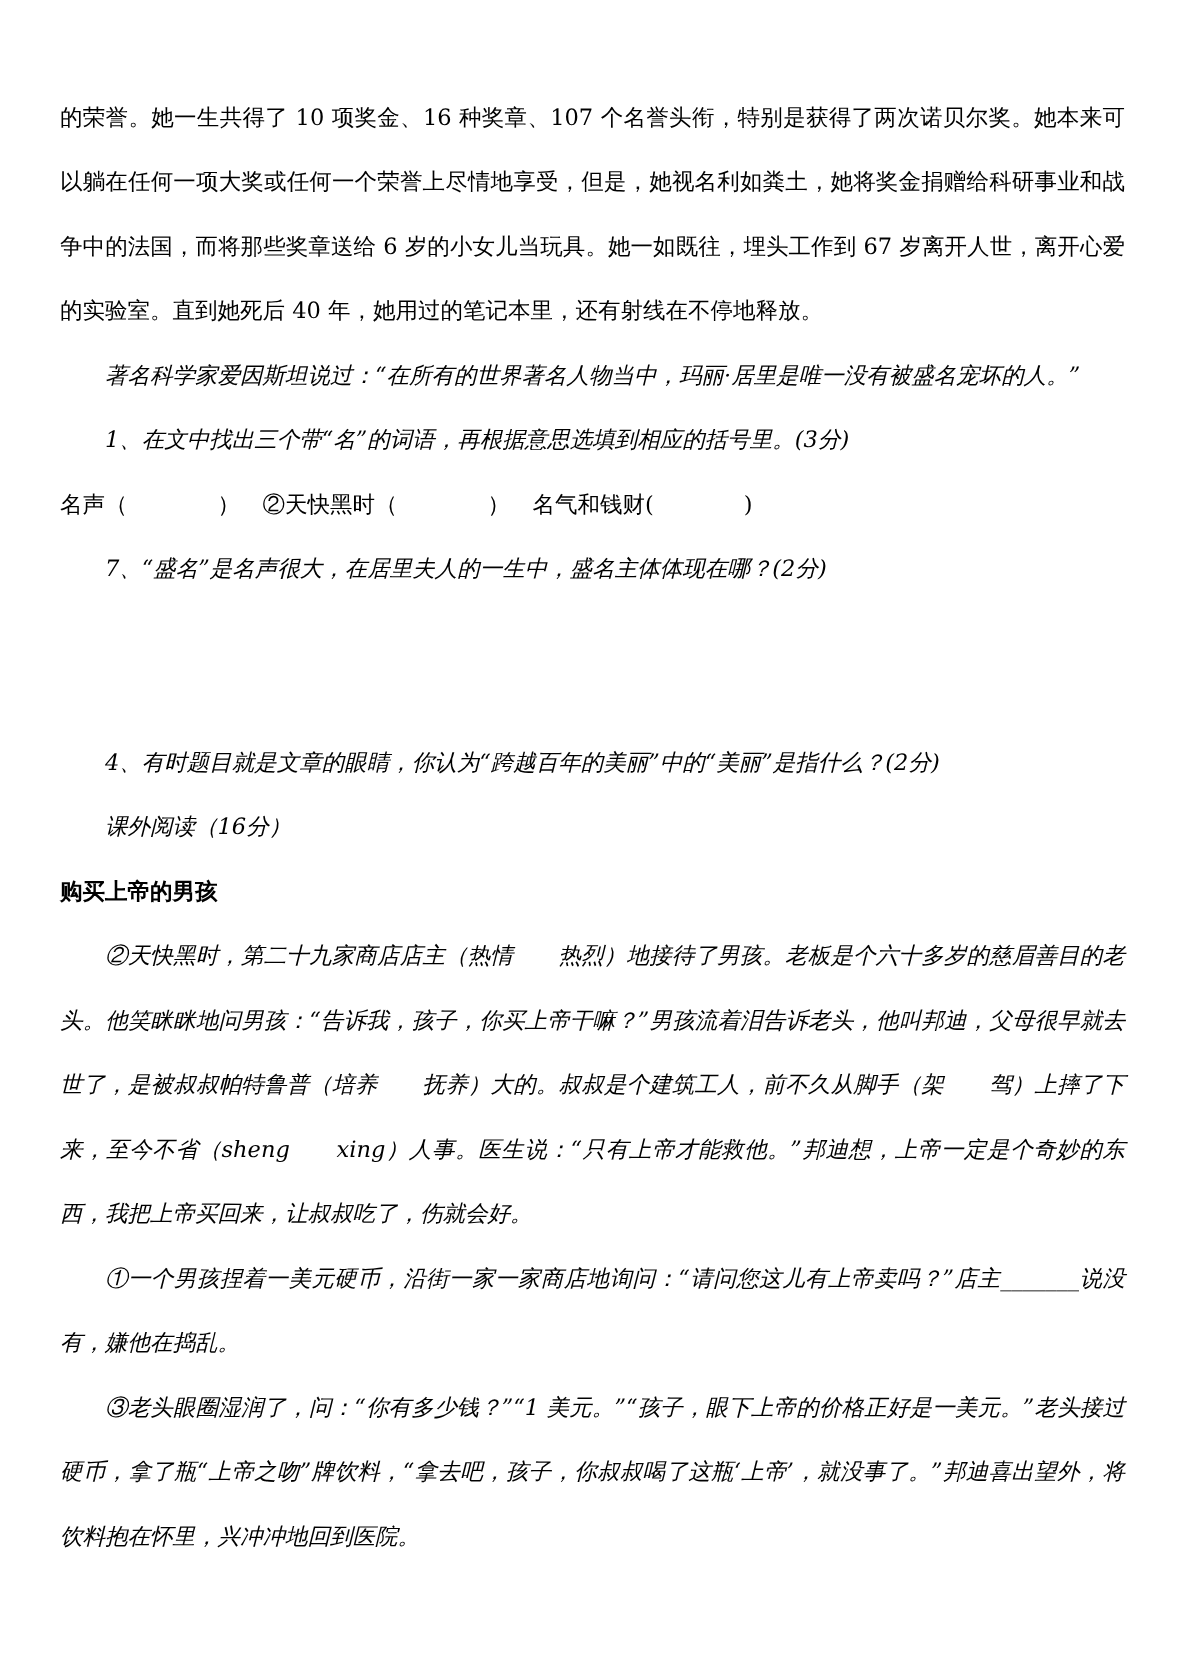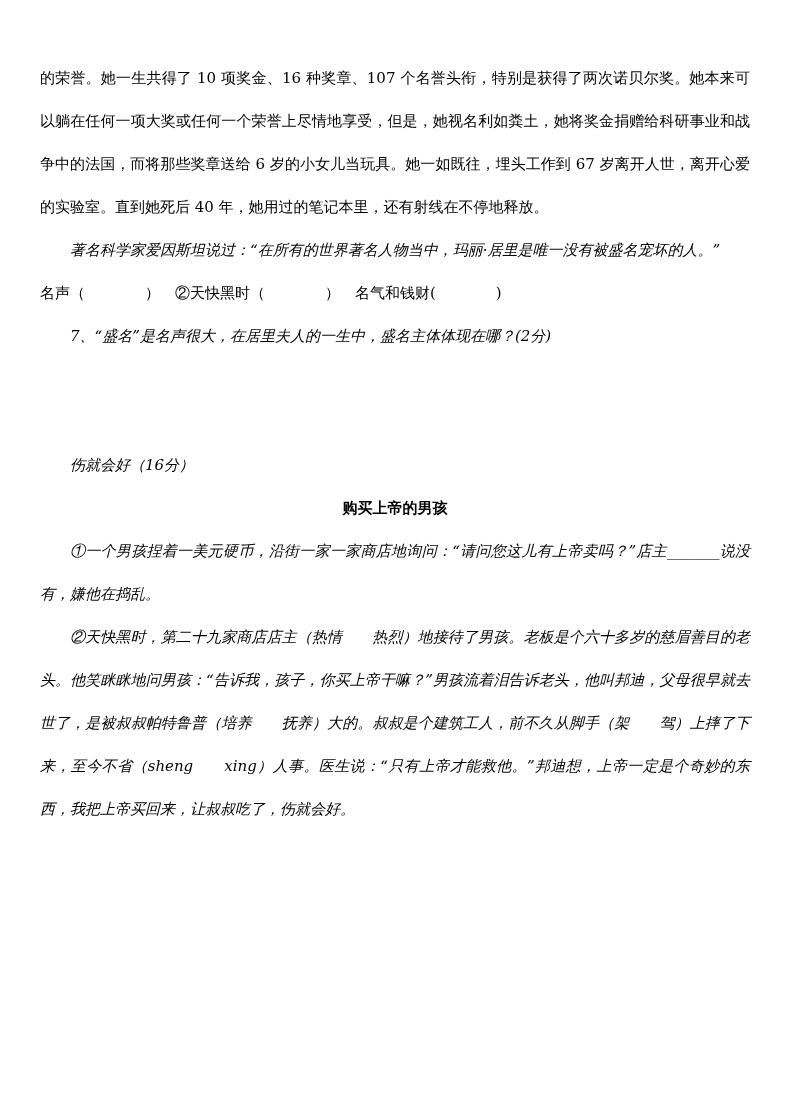--- a/index.html
+++ b/index.html
@@ -22,48 +22,51 @@
   .para {
     margin: 0;
     text-align: justify;
     word-break: break-all;
   }
   .indent {
     text-indent: 2em;
     font-style: italic;
   }
   .story-title {
-    text-align: center;
+    text-align: left;
     font-weight: 700;
     text-indent: 0;
   }
   .answer-space {
     height: 86px;
   }
 </style>
 </head>
 <body>
 
 <div class="page">
 
   <p class="para">的荣誉。她一生共得了 10 项奖金、16 种奖章、107 个名誉头衔，特别是获得了两次诺贝尔奖。她本来可以躺在任何一项大奖或任何一个荣誉上尽情地享受，但是，她视名利如粪土，她将奖金捐赠给科研事业和战争中的法国，而将那些奖章送给 6 岁的小女儿当玩具。她一如既往，埋头工作到 67 岁离开人世，离开心爱的实验室。直到她死后 40 年，她用过的笔记本里，还有射线在不停地释放。</p>
 
   <p class="para indent">著名科学家爱因斯坦说过：“在所有的世界著名人物当中，玛丽·居里是唯一没有被盛名宠坏的人。”</p>
 
+  <p class="para indent">1、在文中找出三个带“名”的词语，再根据意思选填到相应的括号里。(3分)</p>
 
   <p class="para">名声（　　　　）　②天快黑时（　　　　）　名气和钱财(　　　　)</p>
 
   <p class="para indent">7、“盛名”是名声很大，在居里夫人的一生中，盛名主体体现在哪？(2分)</p>
 
   <div class="answer-space"></div>
 
 
+  <p class="para indent">4、有时题目就是文章的眼睛，你认为“跨越百年的美丽”中的“美丽”是指什么？(2分)</p>
 
-  <p class="para indent">伤就会好（16分）</p>
+  <p class="para indent">课外阅读（16分）</p>
 
   <p class="para story-title">购买上帝的男孩</p>
 
+  <p class="para indent">②天快黑时，第二十九家商店店主（热情　　热烈）地接待了男孩。老板是个六十多岁的慈眉善目的老头。他笑眯眯地问男孩：“告诉我，孩子，你买上帝干嘛？”男孩流着泪告诉老头，他叫邦迪，父母很早就去世了，是被叔叔帕特鲁普（培养　　抚养）大的。叔叔是个建筑工人，前不久从脚手（架　　驾）上摔了下来，至今不省（sheng　　xing）人事。医生说：“只有上帝才能救他。”邦迪想，上帝一定是个奇妙的东西，我把上帝买回来，让叔叔吃了，伤就会好。</p>
+
   <p class="para indent">①一个男孩捏着一美元硬币，沿街一家一家商店地询问：“请问您这儿有上帝卖吗？”店主_______说没有，嫌他在捣乱。</p>
 
-  <p class="para indent">②天快黑时，第二十九家商店店主（热情　　热烈）地接待了男孩。老板是个六十多岁的慈眉善目的老头。他笑眯眯地问男孩：“告诉我，孩子，你买上帝干嘛？”男孩流着泪告诉老头，他叫邦迪，父母很早就去世了，是被叔叔帕特鲁普（培养　　抚养）大的。叔叔是个建筑工人，前不久从脚手（架　　驾）上摔了下来，至今不省（sheng　　xing）人事。医生说：“只有上帝才能救他。”邦迪想，上帝一定是个奇妙的东西，我把上帝买回来，让叔叔吃了，伤就会好。</p>
-
+  <p class="para indent">③老头眼圈湿润了，问：“你有多少钱？”“1 美元。”“孩子，眼下上帝的价格正好是一美元。”老头接过硬币，拿了瓶“上帝之吻”牌饮料，“拿去吧，孩子，你叔叔喝了这瓶‘上帝’，就没事了。”邦迪喜出望外，将饮料抱在怀里，兴冲冲地回到医院。</p>
 
 </div>
 
 </body></html>

